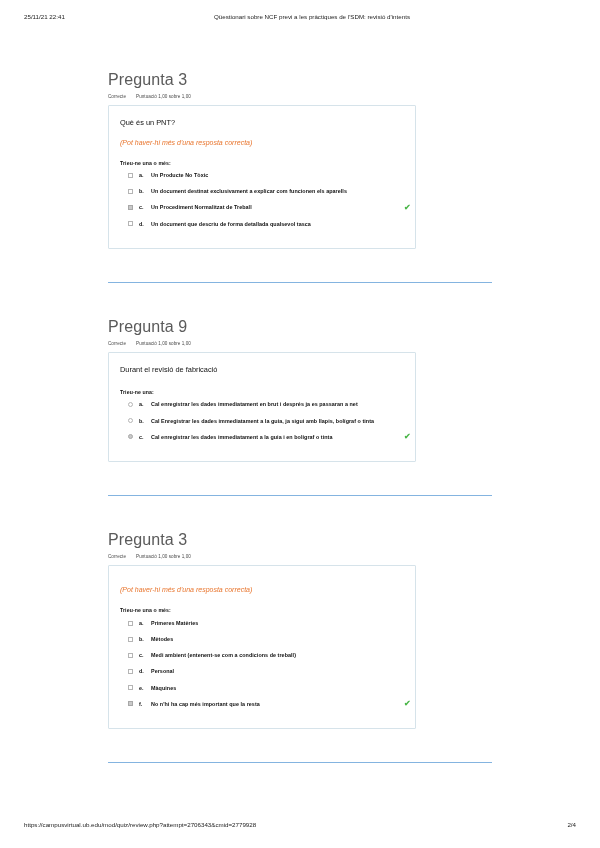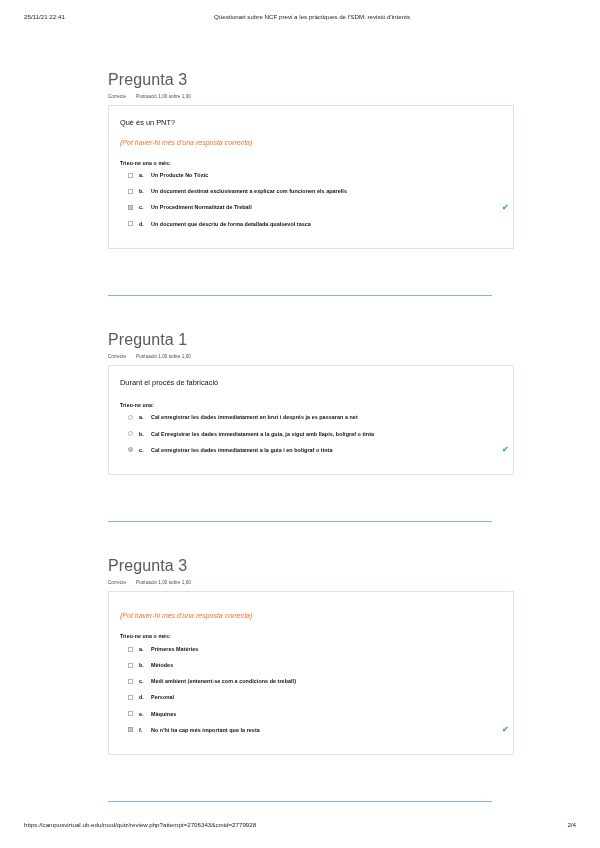--- a/index.html
+++ b/index.html
@@ -68,22 +68,22 @@
     color: #4a4a4a;
     letter-spacing: .05px;
     line-height: 7px;
     white-space: nowrap;
   }
   .q-meta .q-state {
     margin-right: 10px;
   }
 
   .q-card {
-    margin: 5px 0 16px 108px;
-    width: 406px;
+    margin: 5px 0 3px 108px;
+    width: 308px;
     border: 1px solid #d6e3ea;
     border-radius: 1px;
     background: #ffffff;
     box-sizing: border-box;
     position: relative;
     padding: 11px 10px 14px 11px;
   }
 
   .q-text {
     font-size: 7.4px;
@@ -240,24 +240,24 @@
               <span class="ans-letter">d.</span>
               <span class="ans-text">Un document que descriu de forma detallada qualsevol tasca</span>
             </li>
           </ul>
         </div>
         <div class="gap-after-card"></div>
         <div class="separator"></div>
         <div class="gap-after-rule"></div>
       </div>
       <div class="question-block">
-        <div class="q-heading">Pregunta 1</div>
+        <div class="q-heading">Pregunta 9</div>
         <div class="q-meta"><span class="q-state">Correcte</span><span>Puntuació 1,00 sobre 1,00</span></div>
         <div class="q-card">
-          <div class="q-text">Durant el procés de fabricació</div>
+          <div class="q-text">Durant el revisió de fabricació</div>
           <div class="q-instruction">Trieu-ne una:</div>
           <ul class="answers">
             <li class="answer-row">
               <span class="ctrl radio"></span>
               <span class="ans-letter">a.</span>
               <span class="ans-text">Cal enregistrar les dades immediatament en brut i després ja es passaran a net</span>
             </li>
             <li class="answer-row">
               <span class="ctrl radio"></span>
               <span class="ans-letter">b.</span>

